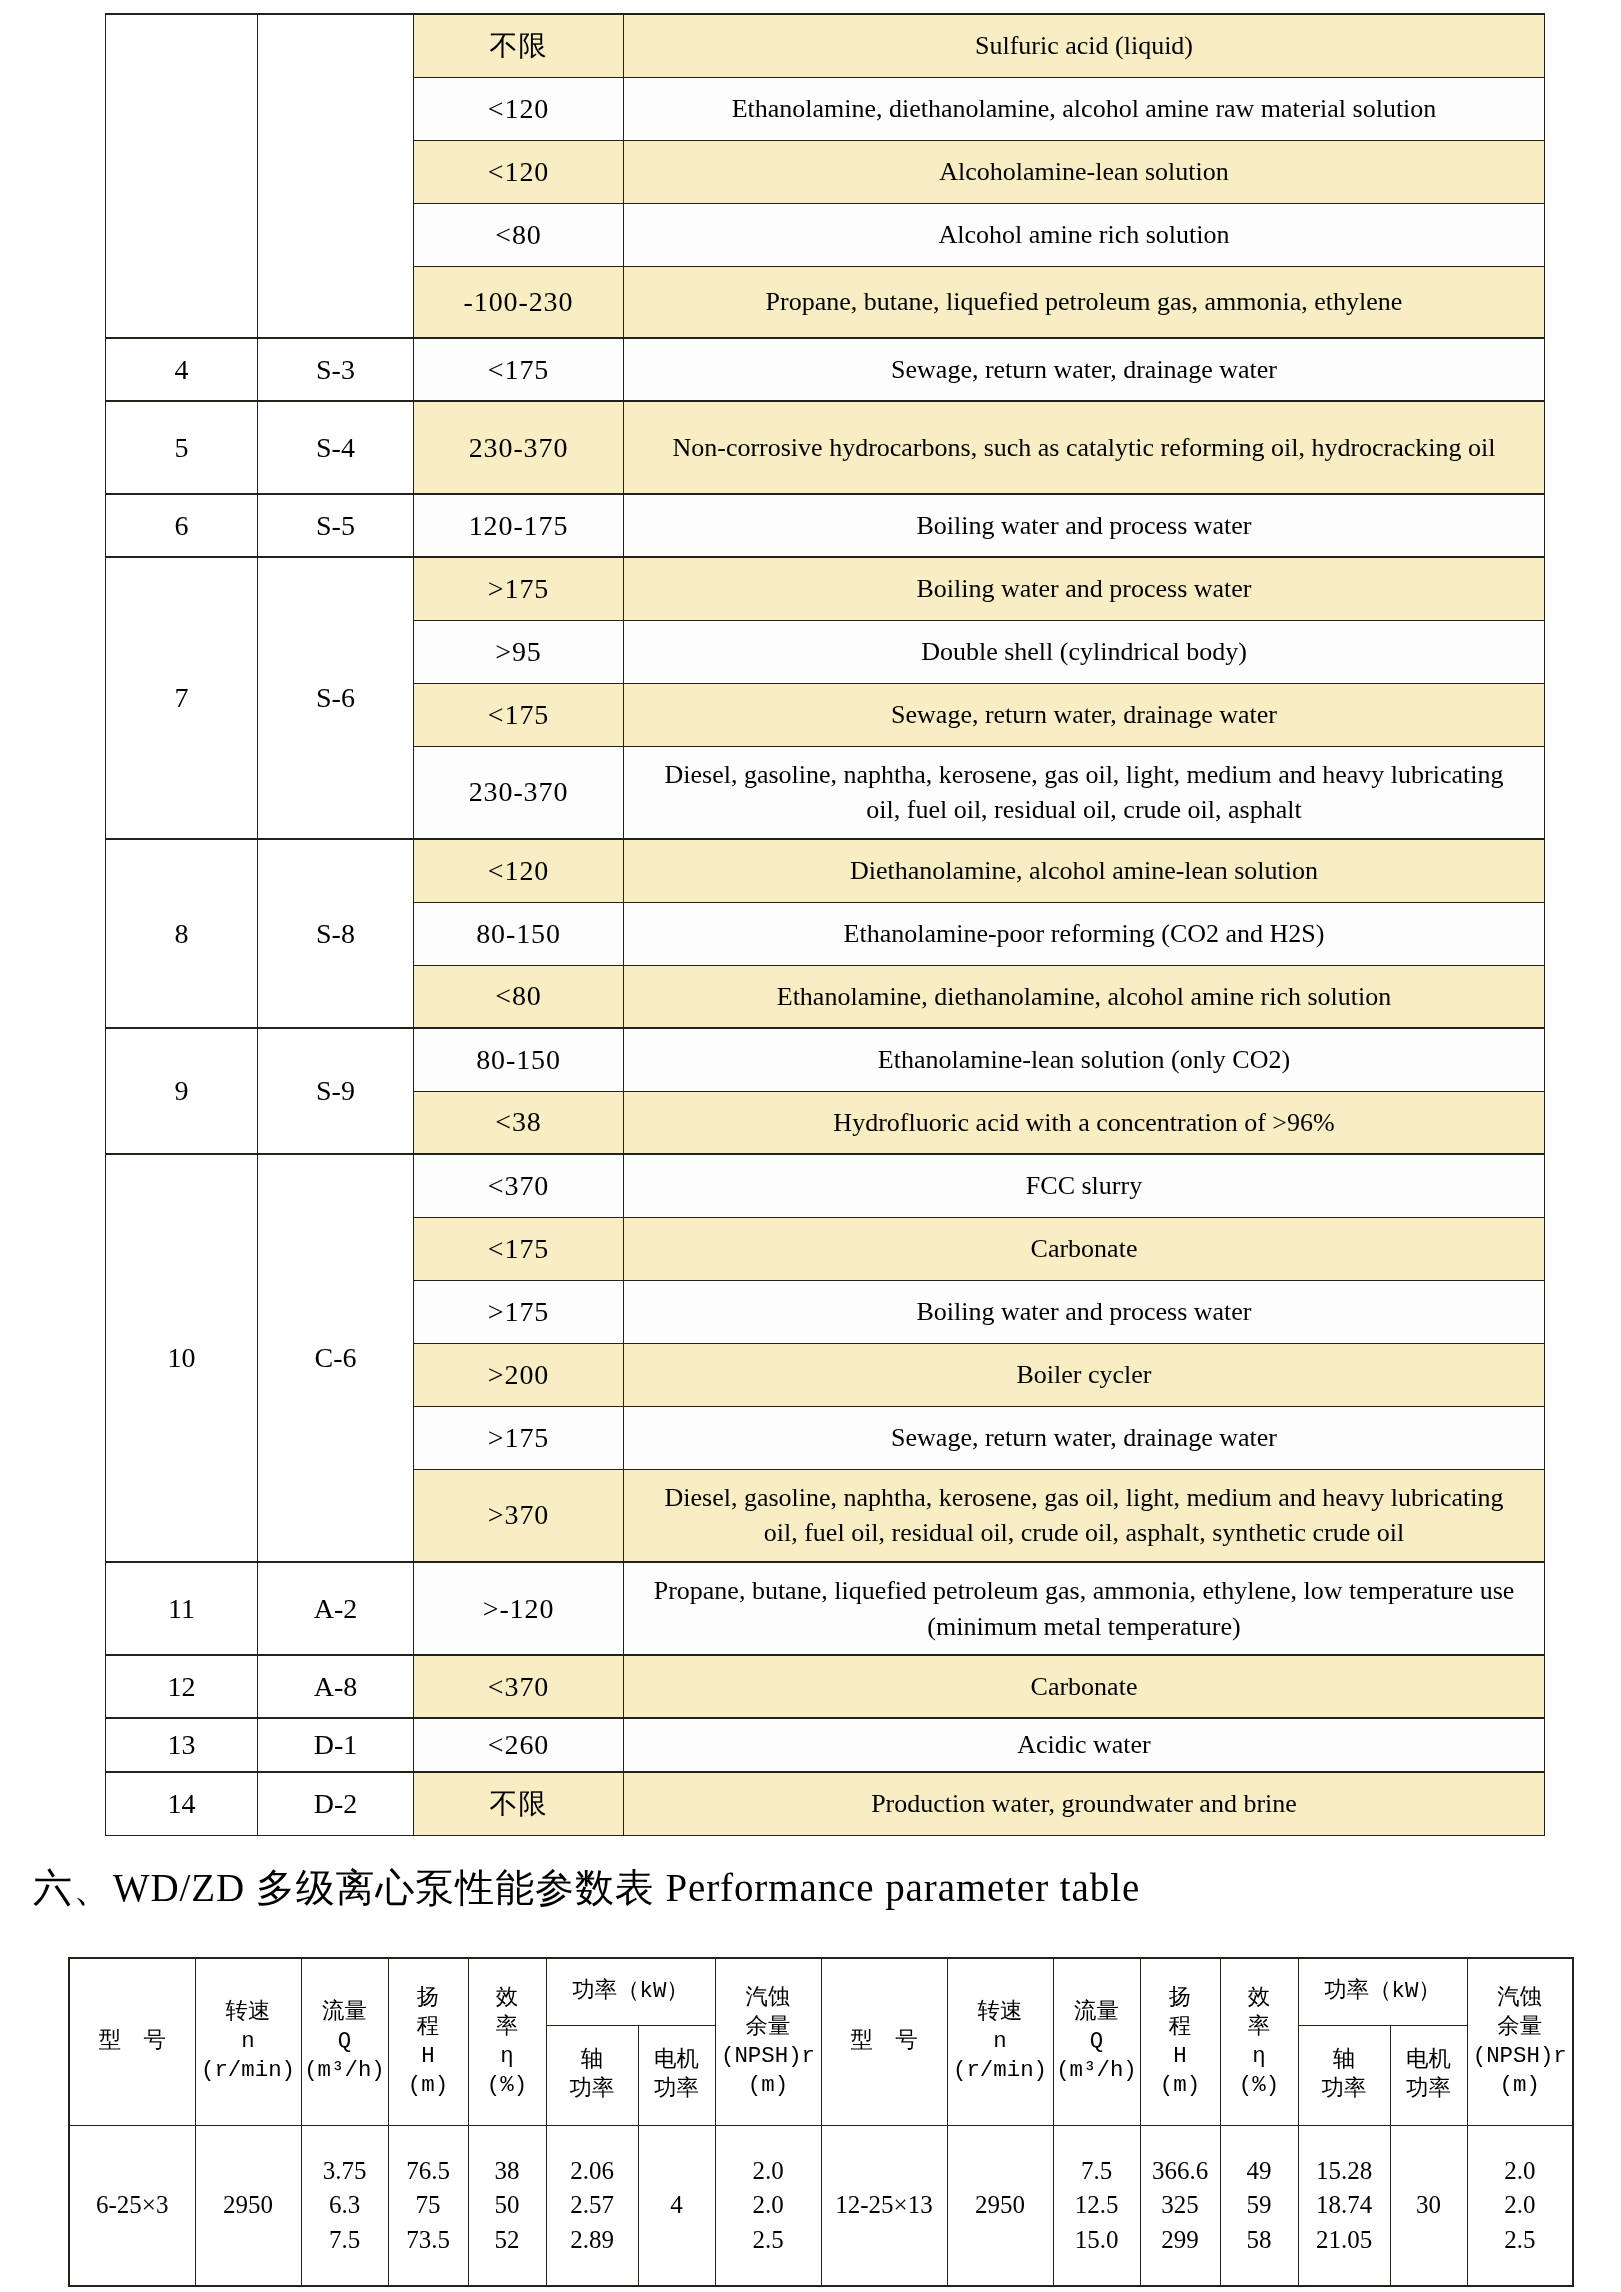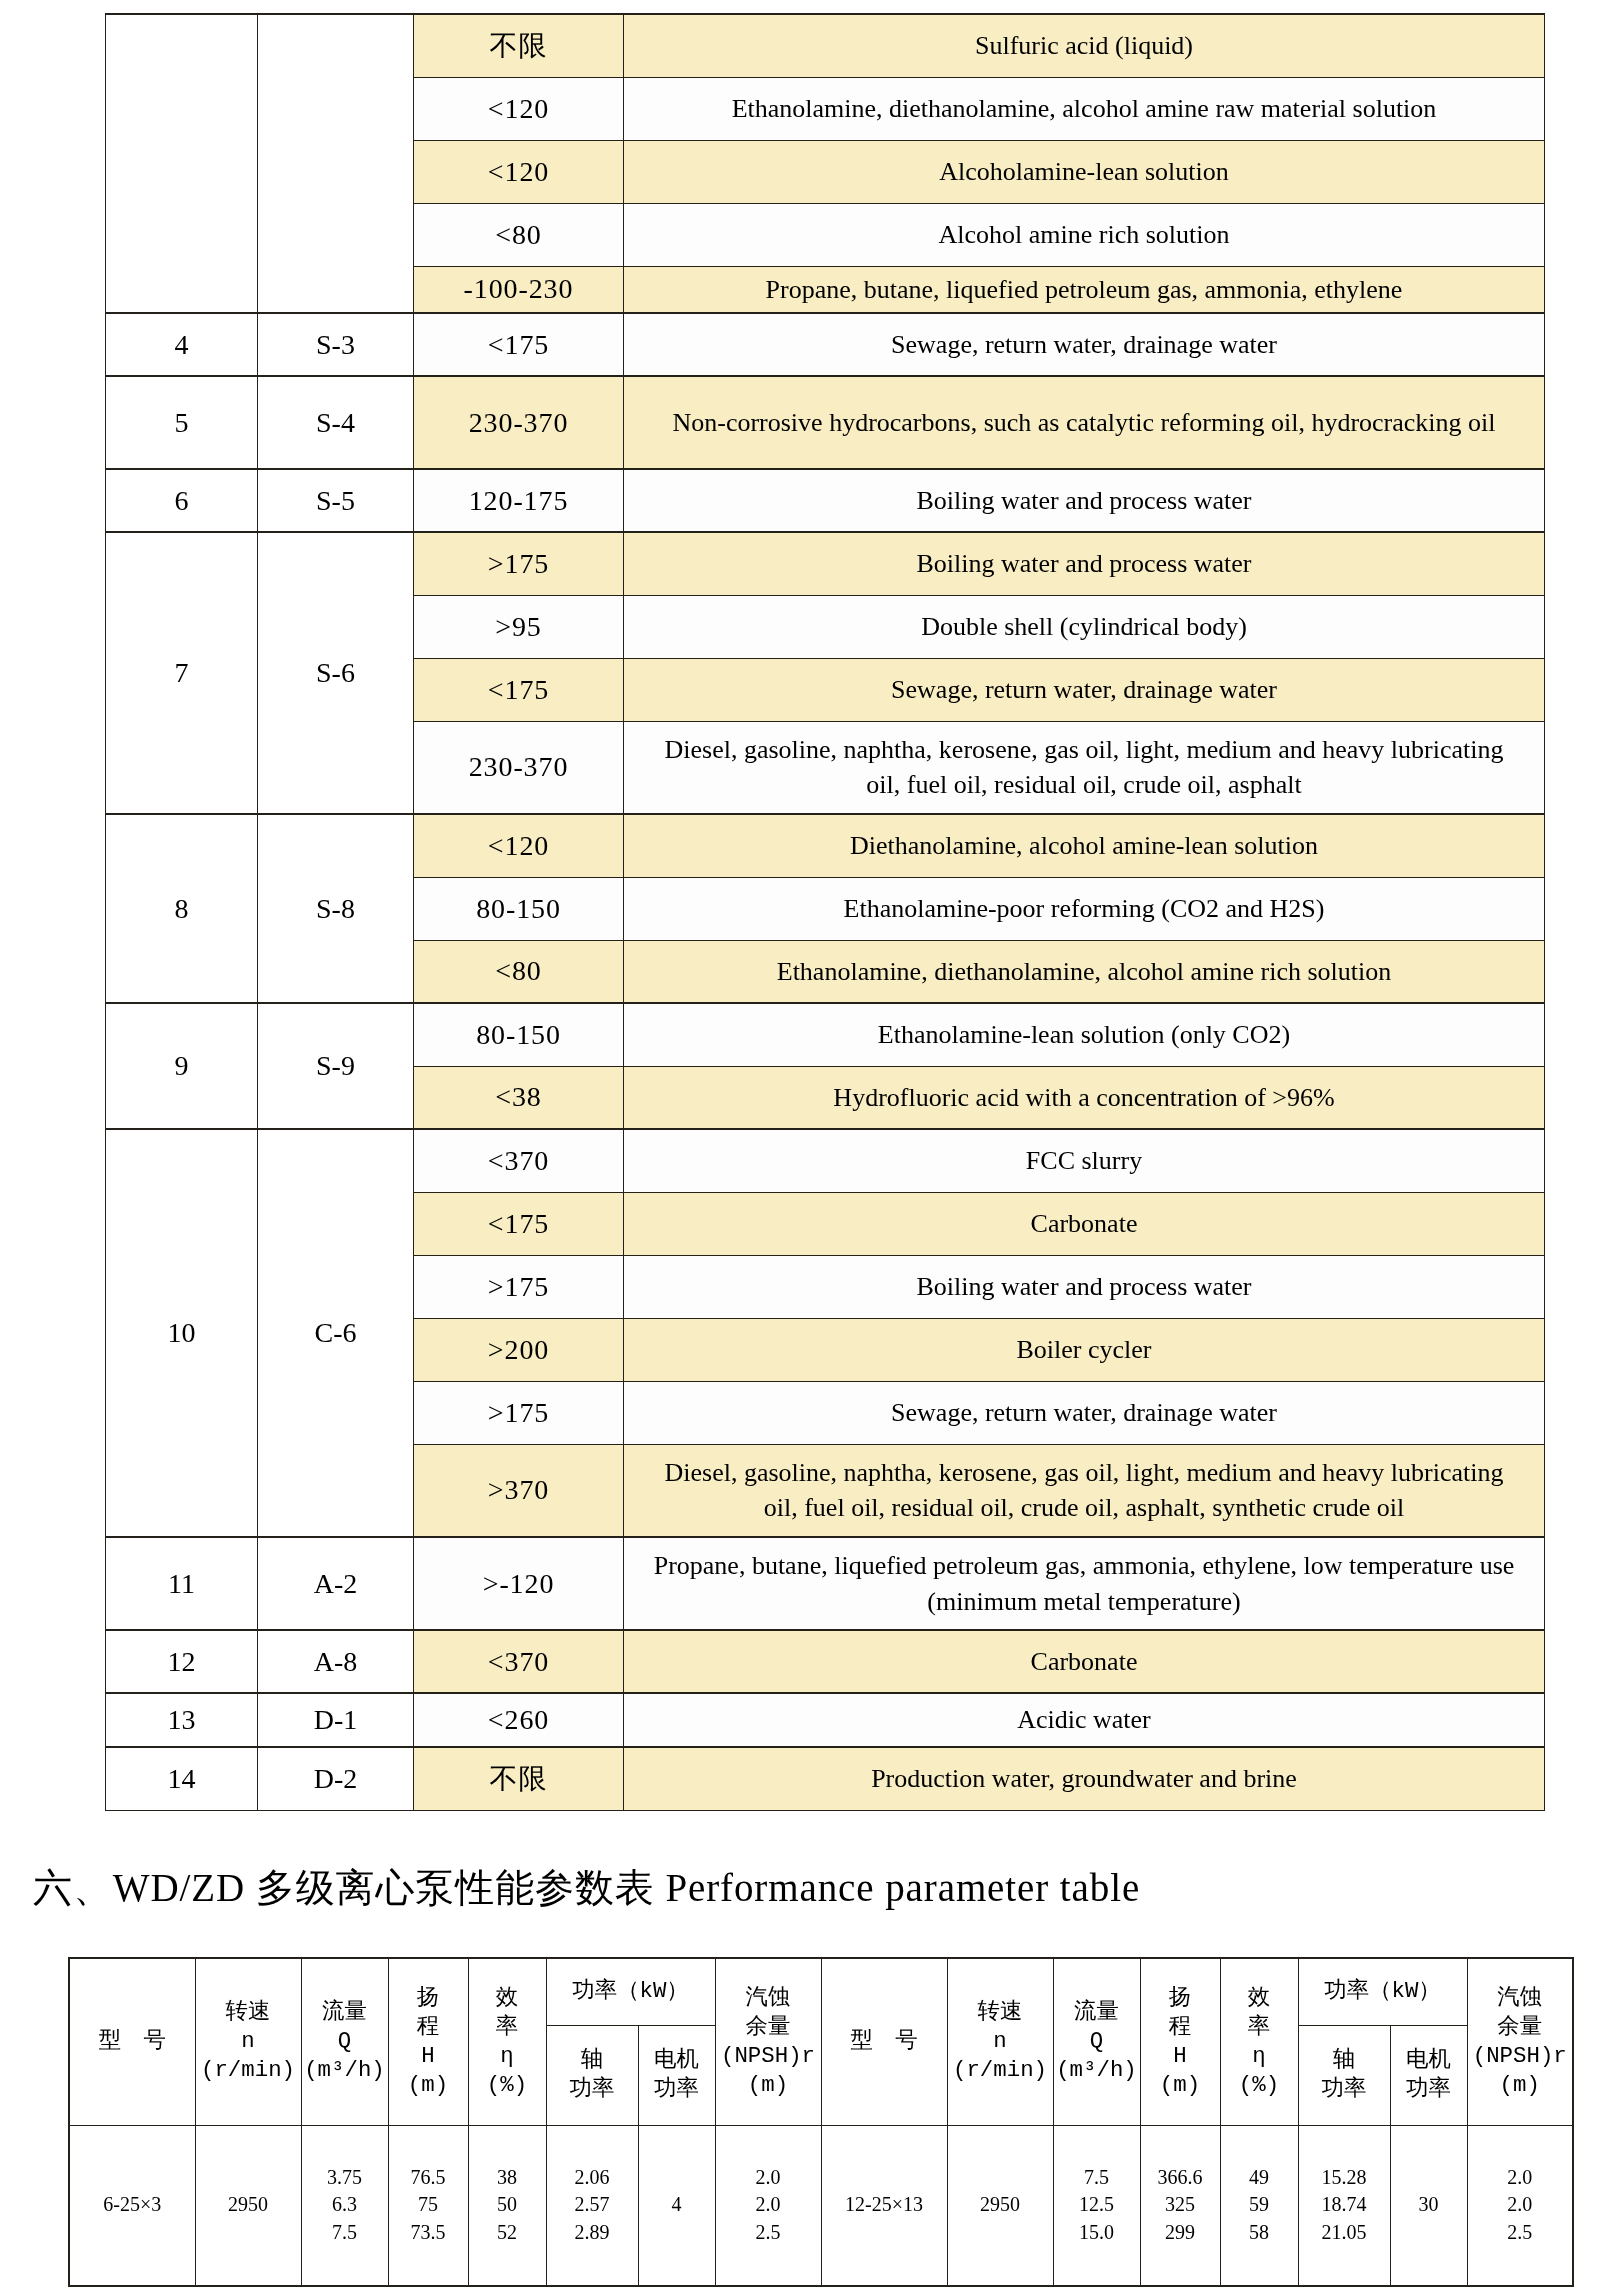--- a/index.html
+++ b/index.html
@@ -29,21 +29,21 @@
   
   .perf-table{position:absolute;left:68px;top:1957px;width:1503px;border:2.7px solid var(--border-col);}
   .perf-table th,.perf-table td{
     border:1.8px solid var(--border-col);text-align:center;vertical-align:middle;overflow:hidden;
   }
   .perf-table th{
     font-family:"Liberation Mono","DejaVu Sans Mono",monospace;
     font-weight:normal;font-size:22.4px;line-height:1.3;white-space:pre-line;background:#fff;
   }
   .perf-table td{
-    font-size:20px;line-height:1.38;white-space:pre-line;background:#fff;
+    font-size:25px;line-height:1.38;white-space:pre-line;background:#fff;
   }
   tr.hdr-top{height:67px;}
   tr.hdr-sub{height:100px;}
   tr.perf-data{height:161px;}
 </style>
 </head>
 <body style="background: rgb(255, 255, 255);">
 
 <table class="material-table">
   <colgroup>
@@ -64,21 +64,21 @@
         <td class="c-desc plain">Ethanolamine, diethanolamine, alcohol amine raw material solution</td>
       </tr>
       <tr style="height: 63px;">
         <td class="c-temp shade">&lt;120</td>
         <td class="c-desc shade">Alcoholamine-lean solution</td>
       </tr>
       <tr style="height: 63px;">
         <td class="c-temp plain">&lt;80</td>
         <td class="c-desc plain">Alcohol amine rich solution</td>
       </tr>
-      <tr style="height: 47px;">
+      <tr style="height: 72px;">
         <td class="c-temp shade">-100-230</td>
         <td class="c-desc shade">Propane, butane, liquefied petroleum gas, ammonia, ethylene</td>
       </tr>
       <tr class="group-start" style="height: 63px;">
         <td class="c-no">4</td>
         <td class="c-code">S-3</td>
         <td class="c-temp plain">&lt;175</td>
         <td class="c-desc plain">Sewage, return water, drainage water</td>
       </tr>
       <tr class="group-start" style="height: 93px;">

